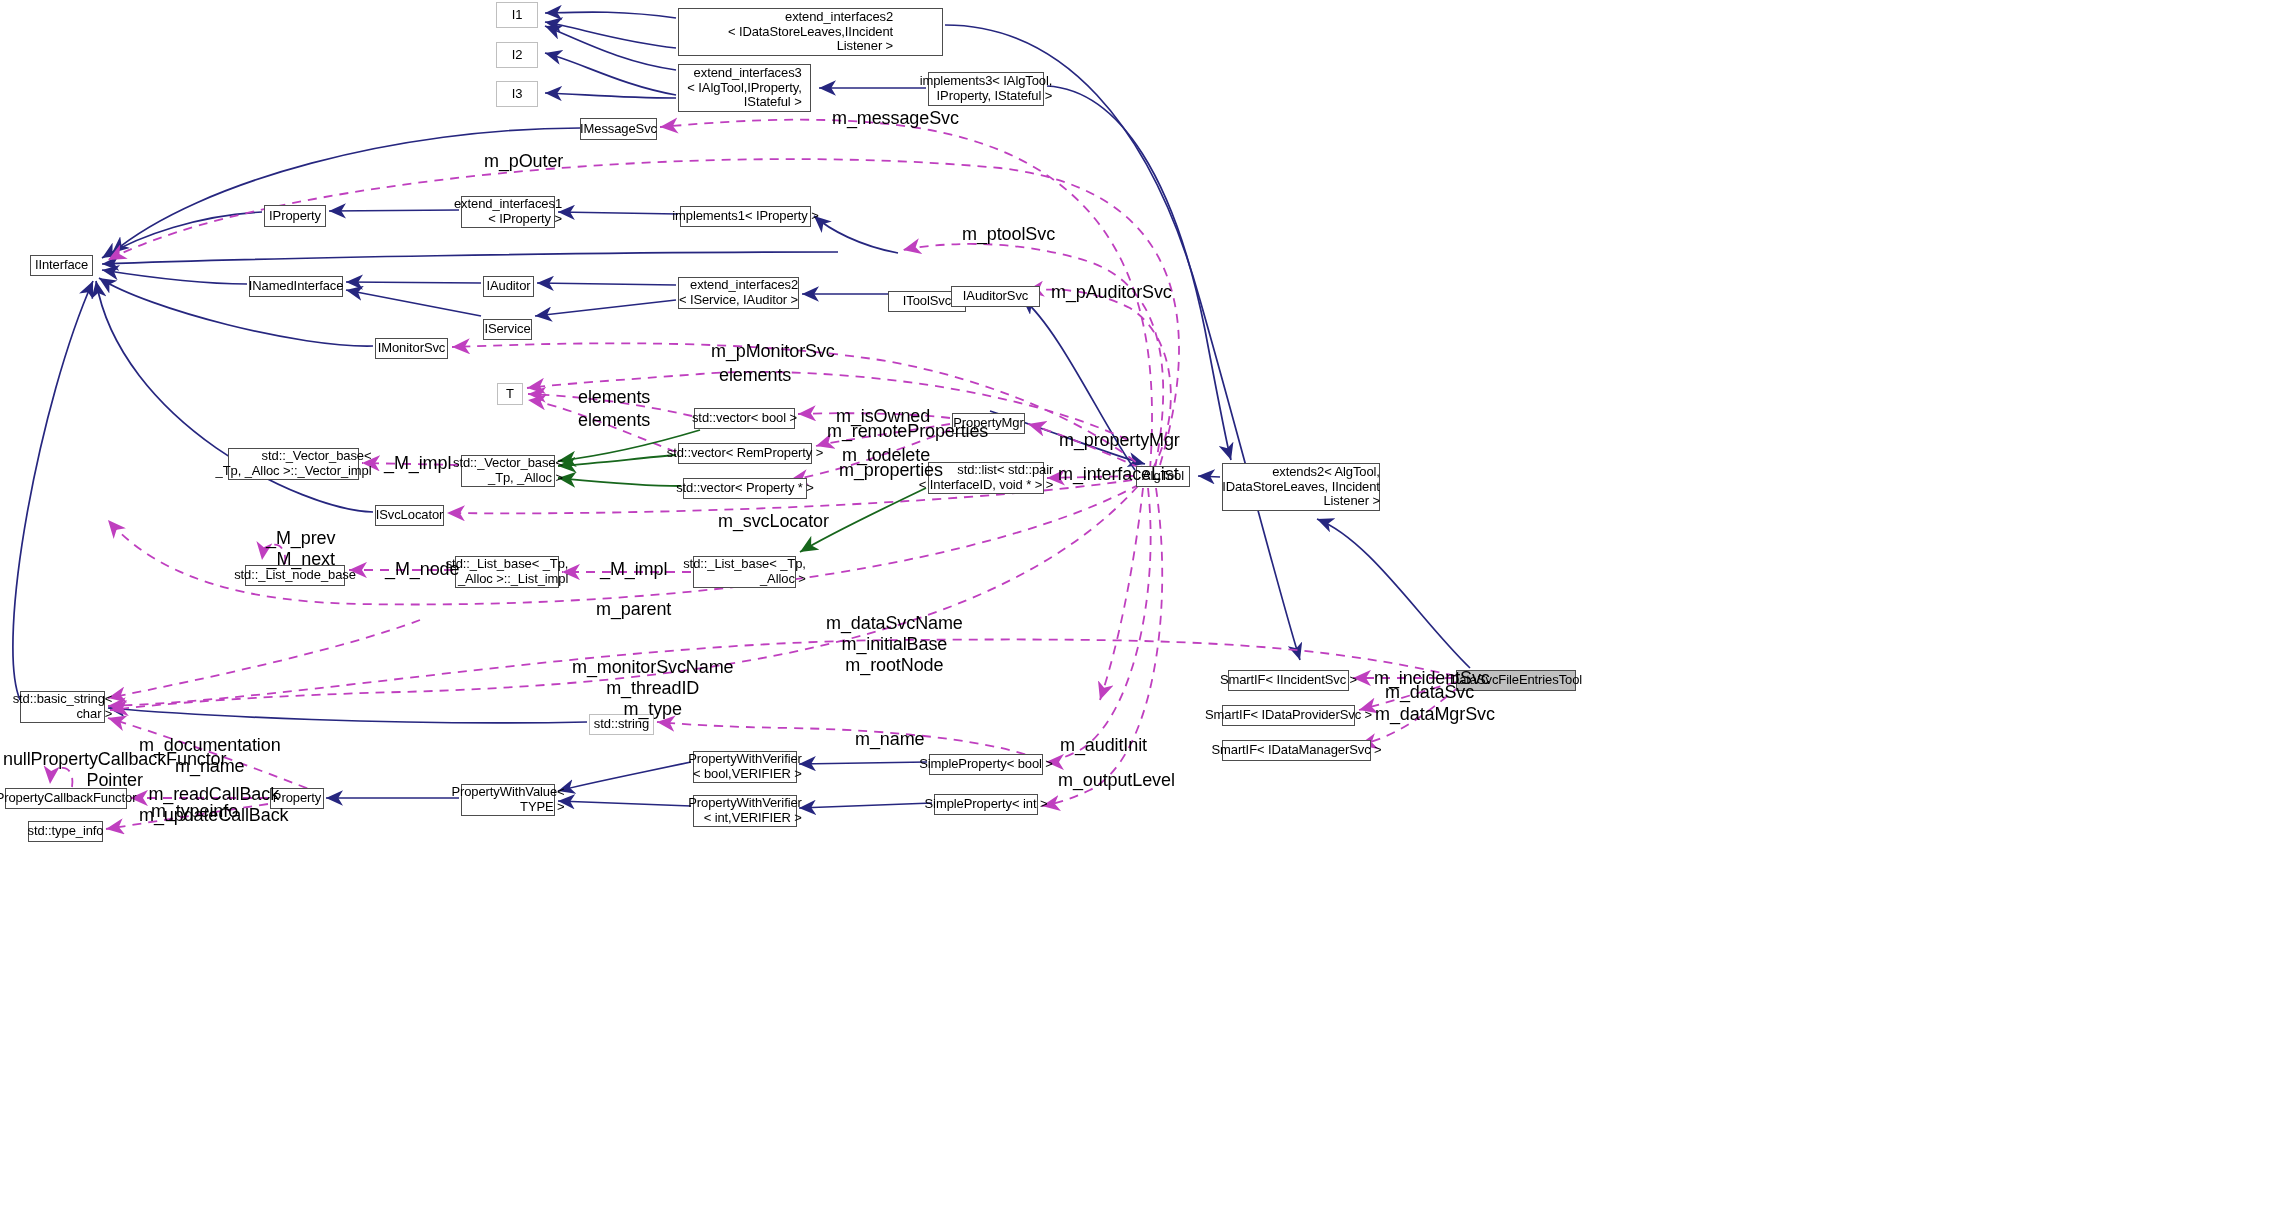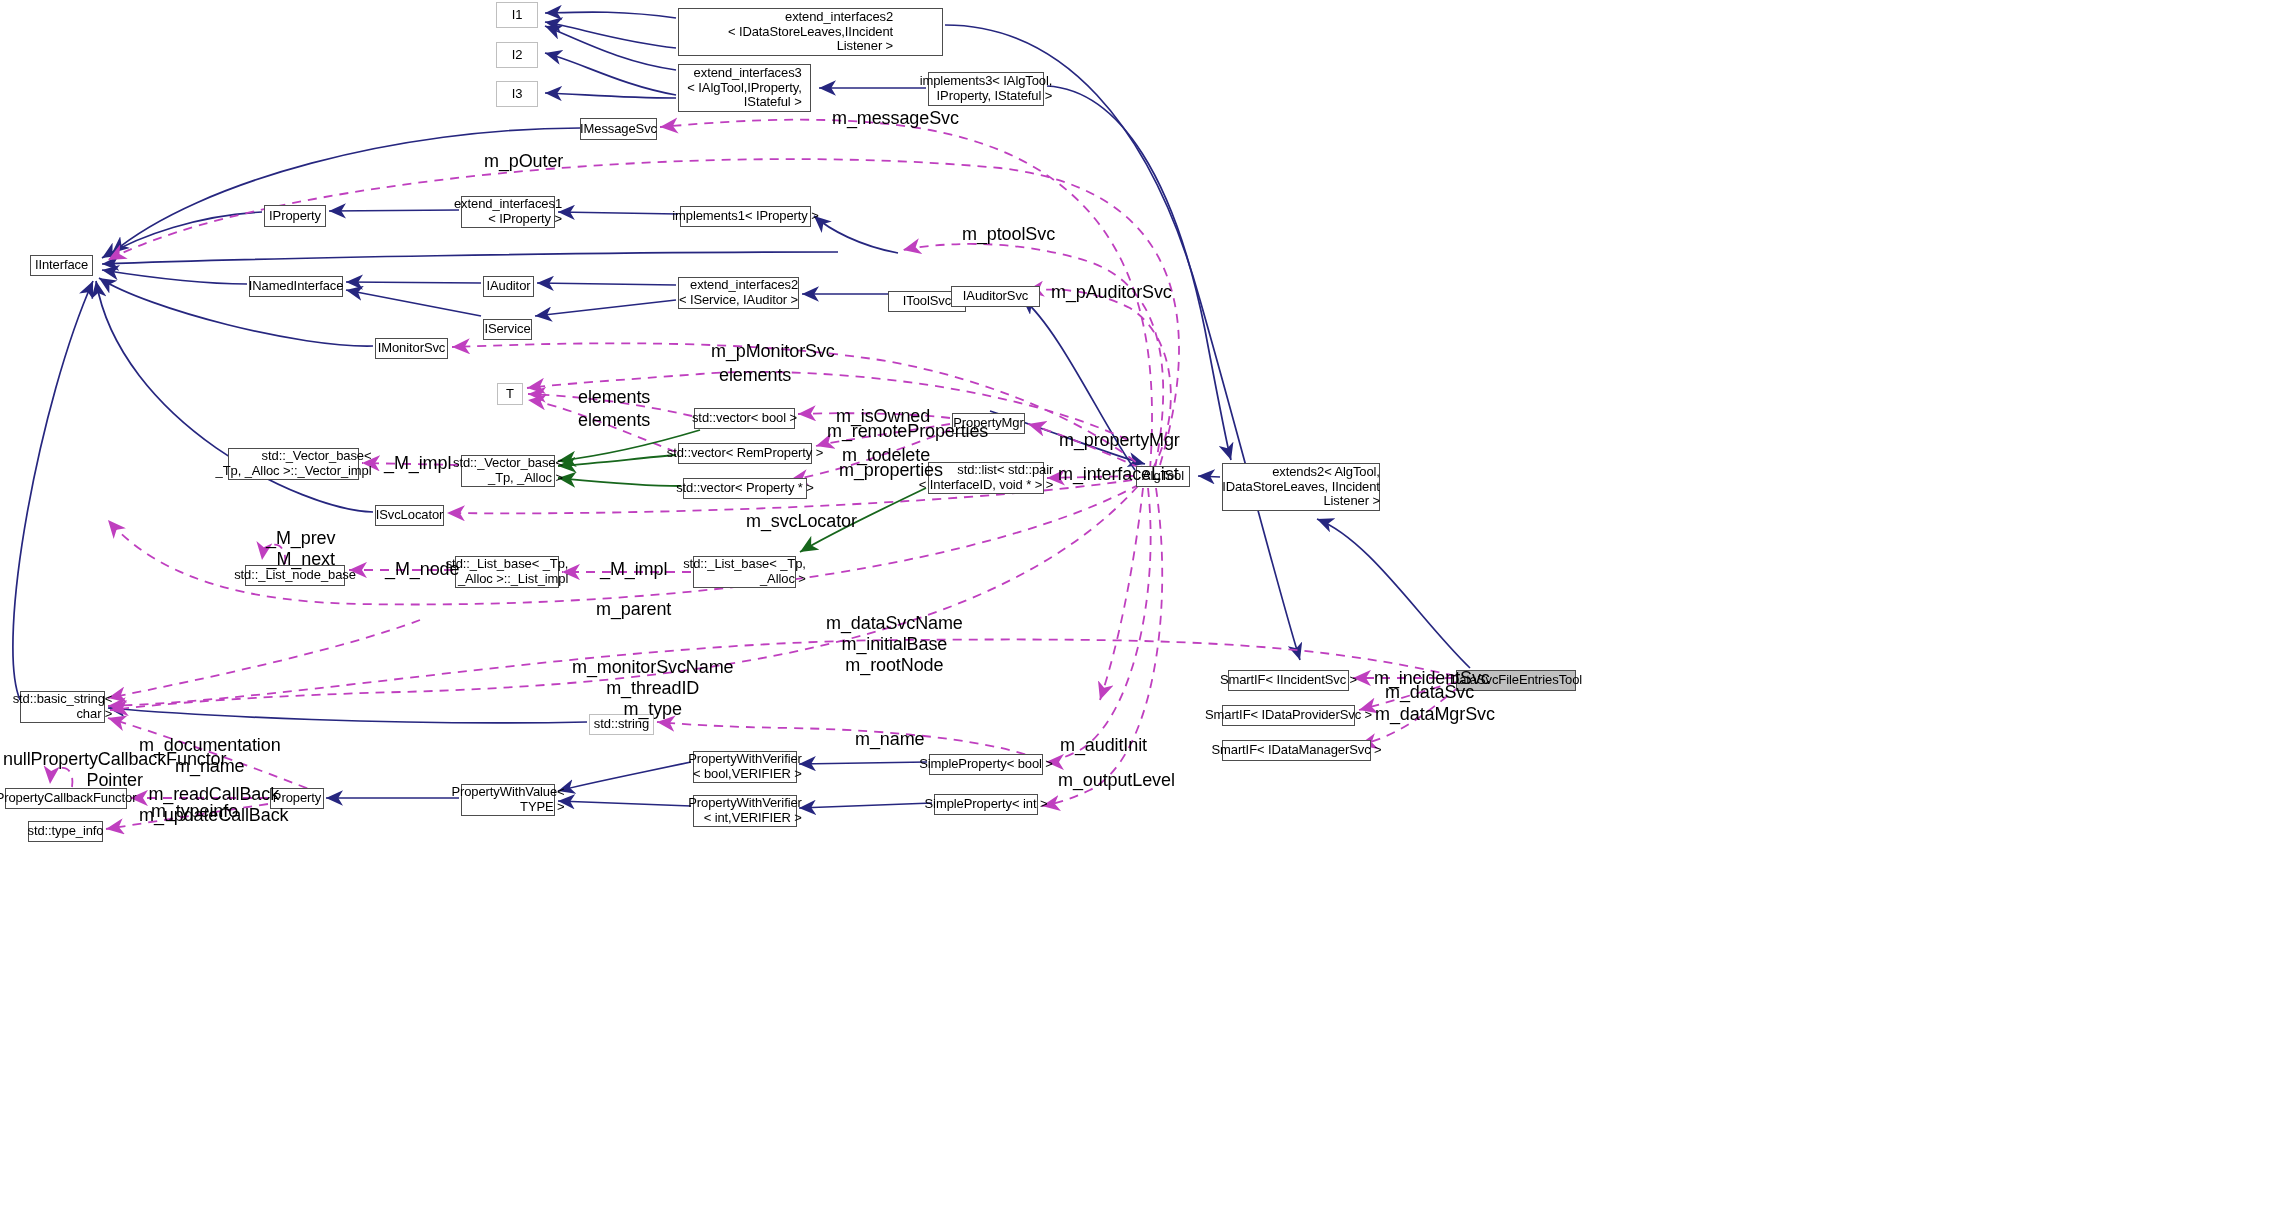--- a/index.html
+++ b/index.html
@@ -260,21 +260,21 @@
     <div class="elabel" style="left: 719px; top: 365px;">elements</div>
     <div class="elabel" style="left: 578px; top: 387px;">elements</div>
     <div class="elabel" style="left: 578px; top: 410px;">elements</div>
     <div class="elabel" style="left: 836px; top: 406px;">m_isOwned</div>
     <div class="elabel" style="left: 827px; top: 421px;">m_remoteProperties</div>
     <div class="elabel" style="left: 1059px; top: 430px;">m_propertyMgr</div>
     <div class="elabel" style="left: 842px; top: 445px;">m_todelete</div>
     <div class="elabel" style="left: 839px; top: 460px;">m_properties</div>
     <div class="elabel" style="left: 384px; top: 453px;">_M_impl</div>
     <div class="elabel" style="left: 1058px; top: 464px;">m_interfaceList</div>
-    <div class="elabel" style="left: 746px; top: 511px;">m_svcLocator</div>
+    <div class="elabel" style="left: 718px; top: 511px;">m_svcLocator</div>
     <div class="elabel" style="left: 266px; top: 528px;">_M_prev
 _M_next</div>
     <div class="elabel" style="left: 385px; top: 559px;">_M_node</div>
     <div class="elabel" style="left: 600px; top: 559px;">_M_impl</div>
     <div class="elabel" style="left: 596px; top: 599px;">m_parent</div>
     <div class="elabel" style="left: 826px; top: 613px;">m_dataSvcName
 m_initialBase
 m_rootNode</div>
     <div class="elabel" style="left: 572px; top: 657px;">m_monitorSvcName
 m_threadID

